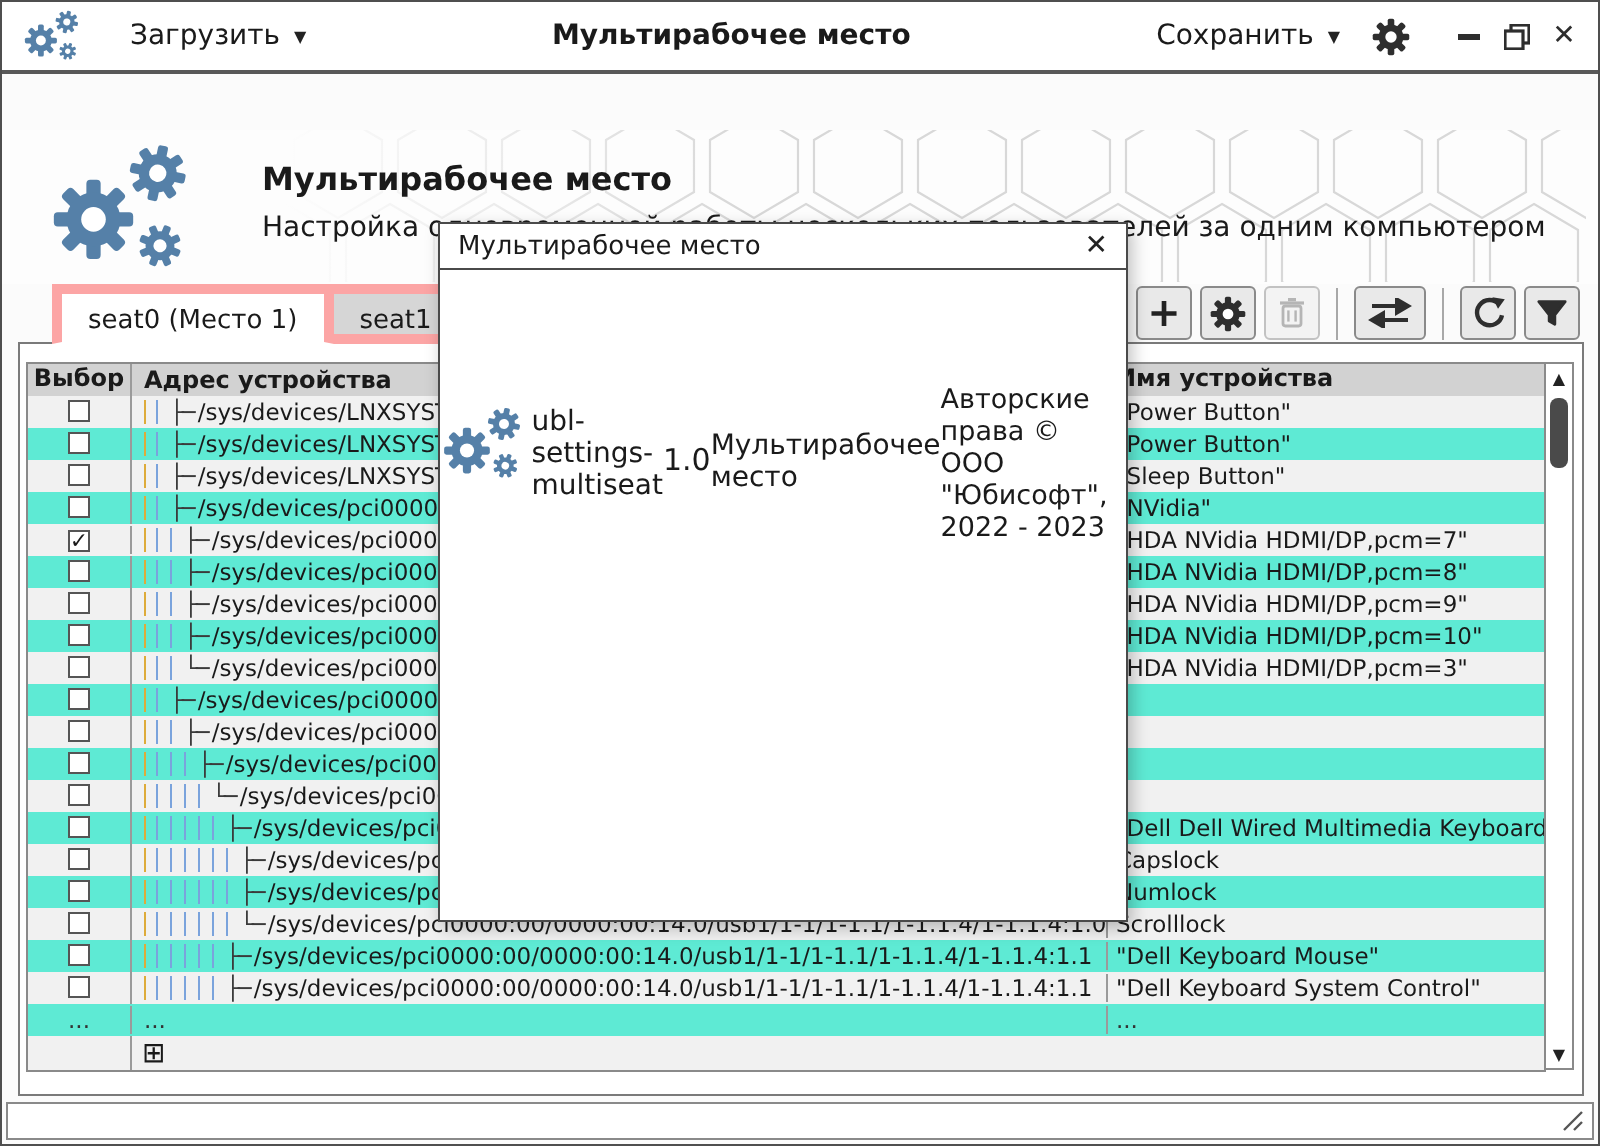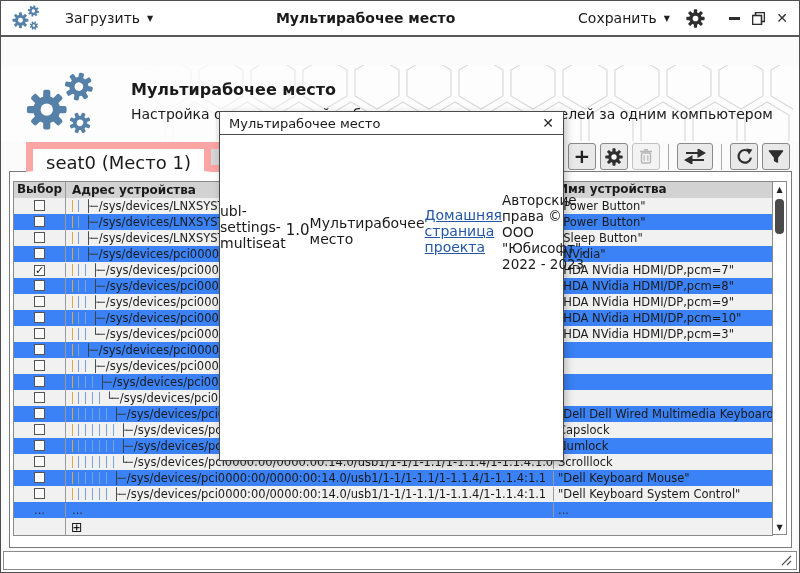--- a/index.html
+++ b/index.html
@@ -28,37 +28,37 @@
 
   
   .header { position:absolute; top:64px; left:0; right:0; height:77px; background:#fdfdfd; }
   .hexbg { position:absolute; left:142px; top:0; width:650px; height:76px; pointer-events:none; }
   .hd-logo { position:absolute; left:22px; top:5px; }
   .hd-title { position:absolute; left:130px; top:15px; font-size:16px; font-weight:bold; }
   .hd-sub { position:absolute; left:130px; top:41px; font-size:14px; white-space:nowrap; }
 
   
   .tabs { position:absolute; top:141px; left:25px; height:30px; display:flex; z-index:3; }
-  .tab { padding:0 13px; line-height:27px; font-size:18px; border:7px solid #fca5a5;
+  .tab { padding:0 13px; line-height:27px; font-size:13px; border:5px solid #fca5a5;
          background:#d6d6d6; white-space:nowrap; }
   .tab.active { background:#fff; border-bottom:1px solid #fff; }
   .tab + .tab { border-left:none; }
   .toolbar { position:absolute; top:142px; right:9px; display:flex; align-items:center; gap:4px; z-index:3; }
   .tbtn { width:28px; height:27px; background:#e9e9e9; border:1px solid #8a8a8a; border-radius:3px;
           display:flex; align-items:center; justify-content:center; }
   .tbtn.disabled { background:#f3f3f3; border-color:#c2c2c2; }
   .tsep { width:1px; height:26px; background:#a8a8a8; margin:0 4px; }
   .plus-glyph { font-size:20px; font-weight:bold; line-height:1; color:#222; margin-top:-2px; }
 
   
   .frame { position:absolute; top:170px; left:8px; width:783px; height:377px;
            border:1px solid #7a7a7a; background:#fff; }
 
   .table { position:absolute; left:3px; top:9px; width:760px; border:1px solid #8a8a8a;
-           background:#3b82f6; font-size:11.5px; }
+           background:#5eead4; font-size:11.5px; }
   .thead { display:flex; height:16px; background:#d2d2d2; font-weight:bold; font-size:12px; }
   .thead .cell { line-height:15px; }
   .cell { overflow:hidden; white-space:nowrap; }
   .c-select { width:52px; border-right:1px solid #9a9a9a; text-align:center; flex:none; }
   .c-addr { width:488px; border-right:1px solid #9a9a9a; padding-left:6px; flex:none;
             display:flex; align-items:center; }
   .c-name { flex:1; padding-left:4px; }
   .trow { display:flex; height:16px; align-items:center; }
   .trow.alt { background:#f1f1f1; }
   .cb { width:11px; height:11px; border:1px solid #555; background:#fff; display:inline-flex;
@@ -507,18 +507,17 @@
       <span class="t">Мультирабочее место</span>
       <span class="dclose">✕</span>
     </div>
     <div class="dbody">
       <svg width="172" height="146" viewBox="0 0 210 180">
           <use href="#gears-logo"></use>
         </svg>
       <div class="d-app">ubl-settings-multiseat</div>
       <div class="d-ver">1.0</div>
       <div class="d-desc">Мультирабочее место</div>
-      <a class="d-link" href="#">Домашняя страница проекта</a>
       <div class="d-copy">Авторские права © ООО "Юбисофт", 2022 - 2023</div>
     </div>
   </div>
 
 </div>
 
 </body></html>

